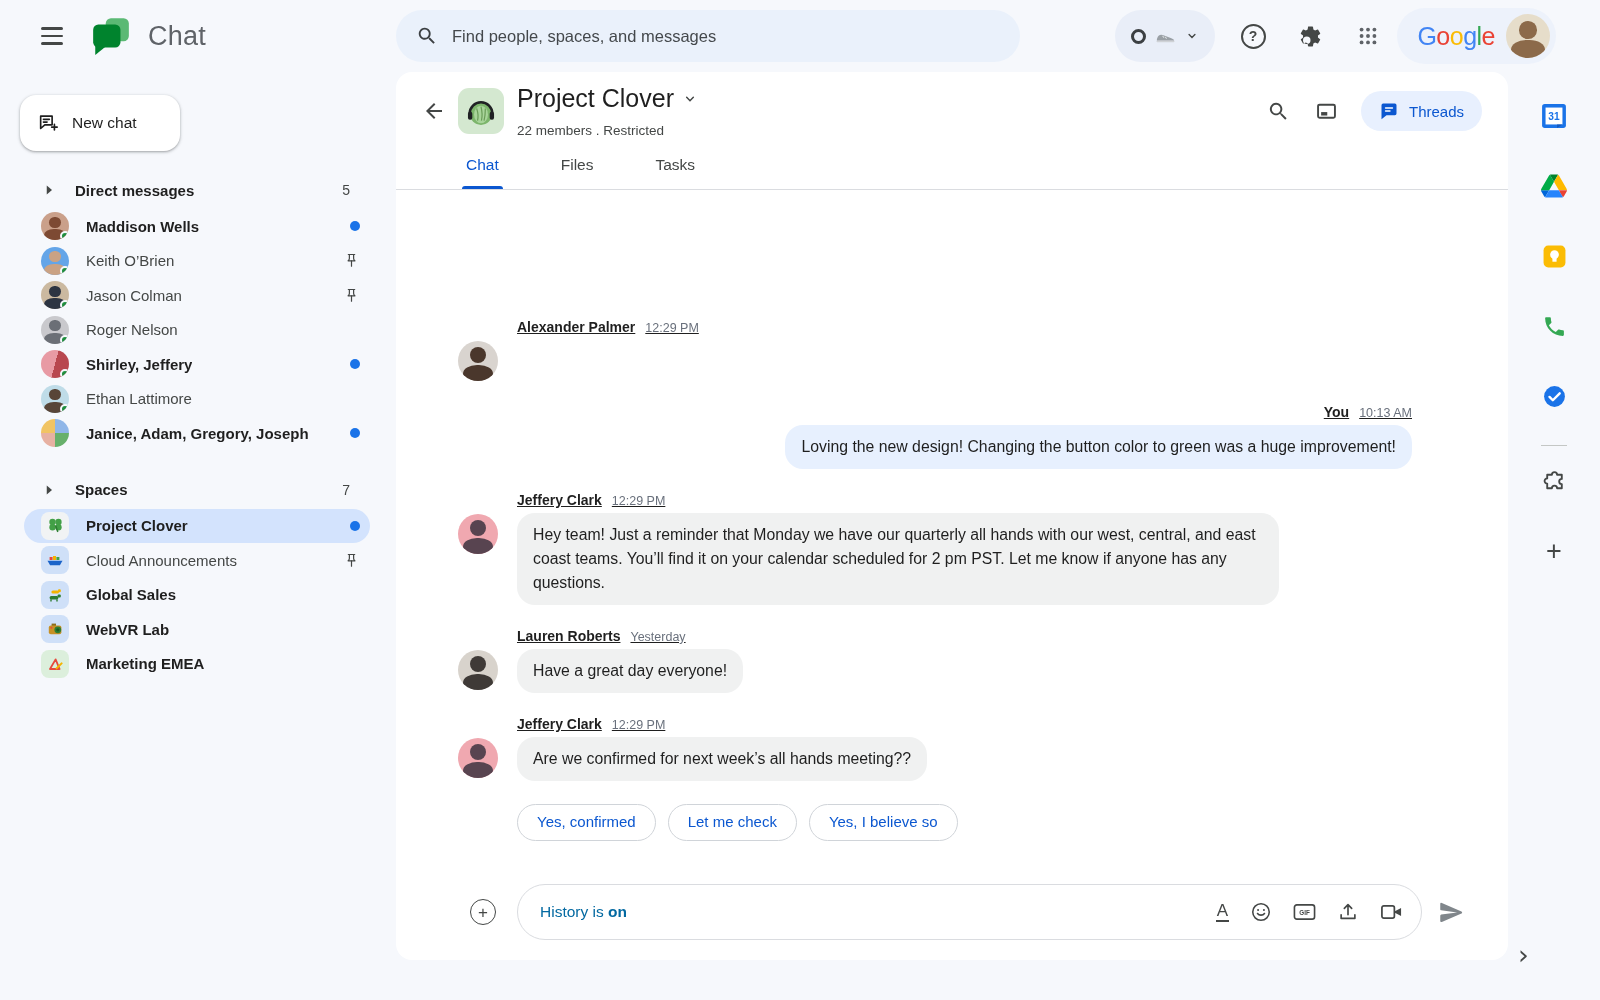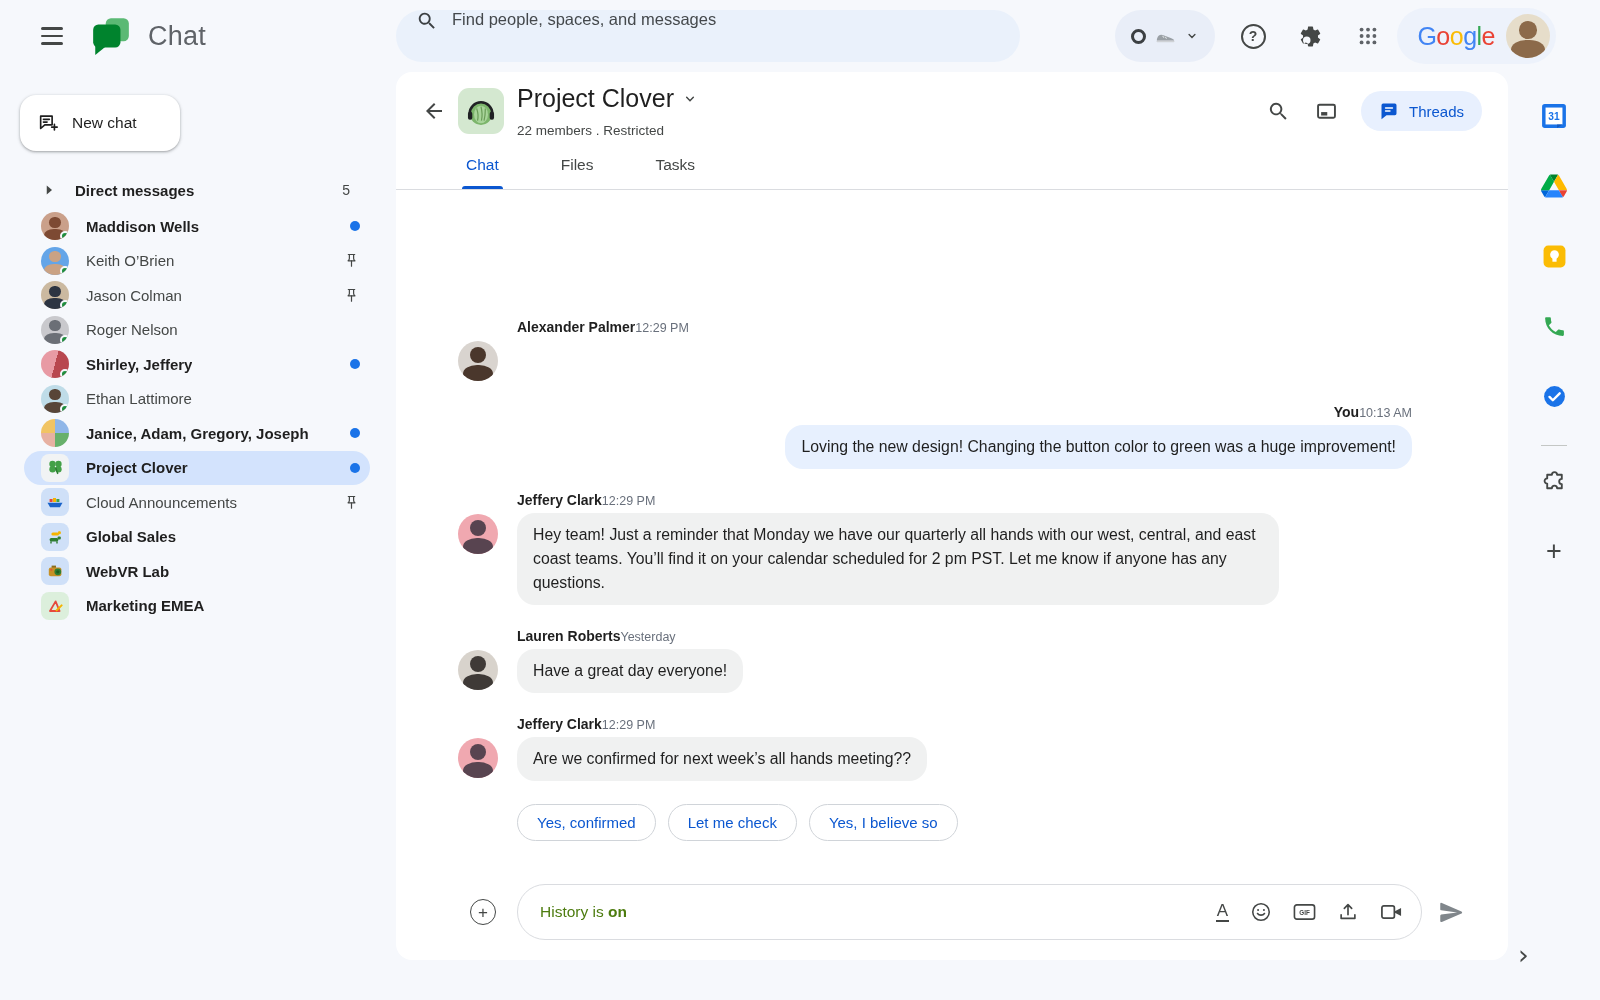--- a/index.html
+++ b/index.html
@@ -6,21 +6,21 @@
   html,body{width:1600px;height:1000px;overflow:hidden;}
   body{background:#f6f8fc;font-family:"Liberation Sans","DejaVu Sans",sans-serif;color:#1f1f1f;}
 
   
   .topbar{height:72px;display:flex;align-items:center;}
   .tb-left{width:396px;flex:none;display:flex;align-items:center;}
   .hamburger{margin-left:28px;width:48px;height:48px;border-radius:50%;display:flex;flex-direction:column;justify-content:center;align-items:center;gap:5px;cursor:pointer;}
   .hamburger i{display:block;width:22px;height:2.4px;background:#444746;border-radius:2px;}
   .applogo{margin-left:14px;width:42px;height:42px;}
   .appname{margin-left:16px;font-size:27px;color:#5f6368;letter-spacing:.2px;}
-  .search{width:624px;height:52px;flex:none;border-radius:26px;background:#eaf1fb;display:flex;align-items:flex-start;padding:0 20px;}
+  .search{width:624px;height:52px;flex:none;border-radius:26px;background:#eaf1fb;display:flex;align-items:center;padding:0 20px;}
   .search svg{flex:none;}
   .search input{flex:1;margin-left:14px;border:none;outline:none;background:transparent;font-size:16.5px;color:#3c4043;font-family:inherit;}
   .search input::placeholder{color:#3c4043;opacity:.95;}
   .statuspill{margin-left:95px;width:102px;height:52px;border-radius:26px;background:#e9eef8;display:flex;align-items:center;justify-content:center;gap:9px;cursor:pointer;}
   .ring{width:15px;height:15px;border:3.2px solid #3c4043;border-radius:50%;}
   .iconbtn{width:48px;height:48px;border-radius:50%;display:flex;align-items:center;justify-content:center;cursor:pointer;}
   .help-c{width:25px;height:25px;border:2.2px solid #444746;border-radius:50%;display:flex;align-items:center;justify-content:center;font-size:14px;font-weight:700;color:#444746;}
   .gpill{margin-left:6px;margin-right:44px;height:56px;border-radius:28px;background:#edf2fb;display:flex;align-items:center;padding:0 6px 0 20px;gap:11px;}
   .glogo{font-size:25px;font-weight:500;letter-spacing:-.5px;display:flex;}
   
@@ -68,35 +68,35 @@
   .p-tabs{height:40px;display:flex;padding-left:70px;gap:62px;flex:none;border-bottom:1px solid #dadce0;}
   .tab{font-size:15.5px;font-weight:500;color:#444746;position:relative;display:flex;align-items:flex-start;padding-top:6px;cursor:pointer;}
   .tab.active{color:#0b57d0;}
   .tab.active::after{content:"";position:absolute;left:-4px;right:-4px;bottom:0;height:3px;border-radius:3px 3px 0 0;background:#0b57d0;}
 
   
   .msgs{flex:1;display:flex;flex-direction:column;justify-content:flex-end;padding:0 0 0 62px;overflow:hidden;min-height:0;}
   .msg{display:flex;margin-bottom:23px;}
   .msg .avatar{margin-top:22px;}
   .mbody{margin-left:19px;max-width:762px;min-width:0;}
-  .mname{display:flex;align-items:baseline;font-size:14px;font-weight:700;color:#1f1f1f;}
+  .mname{display:flex;gap:10px;align-items:baseline;font-size:14px;font-weight:700;color:#1f1f1f;text-decoration:underline;}
   .mtime{font-size:12.5px;font-weight:400;color:#69707c;}
   .bubble{margin-top:5px;background:#f0f1f1;border-radius:18px;padding:10px 16px;font-size:15.8px;line-height:24px;color:#1f1f1f;width:fit-content;}
   .msg.self{justify-content:flex-end;margin-right:96px;}
   .msg.self .mbody{margin-left:0;max-width:720px;}
   .msg.self .mname{justify-content:flex-end;}
   .msg.self .bubble{background:#e7f0fe;margin-left:auto;}
   .chips{display:flex;gap:12px;margin:0 0 27px 59px;}
-  .chip{height:37px;padding:3px 19px;border:1px solid #d0d4d9;border-radius:19px;background:#fff;color:#0b57d0;font-size:15px;font-weight:500;display:flex;align-items:center;cursor:pointer;}
+  .chip{height:37px;padding:10px 19px;border:1px solid #d0d4d9;border-radius:19px;background:#fff;color:#0b57d0;font-size:15px;font-weight:500;display:flex;align-items:flex-end;cursor:pointer;}
 
   
   .composer{display:flex;align-items:center;flex:none;height:56px;margin:16px 0 20px 0;padding-left:74px;}
   .plusbtn{width:26px;height:26px;border:1.8px solid #444746;border-radius:50%;display:flex;align-items:center;justify-content:center;font-size:17px;font-weight:400;color:#444746;cursor:pointer;flex:none;line-height:1;}
   .inputpill{margin-left:21px;width:905px;height:56px;border:1px solid #dadce0;border-radius:28px;display:flex;align-items:center;padding:0 18px 0 22px;cursor:text;}
-  .ph-text{font-size:15.5px;color:#4d7c0f;}
+  .ph-text{font-size:15.5px;color:#0369a1;}
   .ph-text b{font-weight:700;}
   .c-icons{margin-left:auto;display:flex;align-items:center;gap:21px;}
   .c-icons .ci{display:flex;align-items:center;justify-content:center;cursor:pointer;}
   .fmtA{font-size:17px;font-weight:500;color:#444746;border-bottom:2px solid #444746;line-height:1.05;padding:0 1px;}
   .sendbtn{margin-left:16px;cursor:pointer;display:flex;}
 
   
   .ricon{height:26px;margin-bottom:44px;display:flex;align-items:center;justify-content:center;cursor:pointer;}
   .rail-div{width:26px;height:0;border-top:1.6px solid #c4c7c5;margin:-8px 0 22px 0;}
   .rail-expand{position:absolute;left:10px;bottom:30px;font-size:27px;color:#444746;cursor:pointer;font-family:"DejaVu Sans",sans-serif;}
@@ -276,20 +276,27 @@
             
           </span>
           <span class="name">Janice, Adam, Gregory, Joseph</span>
           <span class="adorn">
 
             <span class="dot"></span>
           </span>
         </div>
       </div>
 
+    <div class="sec-header">
+      <svg width="18" height="18" viewBox="0 0 24 24">
+          <path d="M9 6l7 6-7 6z" fill="#444746"></path>
+        </svg>
+      <span class="lbl">Spaces</span>
+      <span class="cnt">7</span>
+    </div>
 
     <div>
 
         <div class="row unread selected">
           <span class="sp-icon" style="--bg: #f1f3f4;">
             <svg width="17" height="17" viewBox="0 0 16 16" fill="#43a047">
               <circle cx="5.2" cy="4.6" r="3"></circle>
               <circle cx="10.8" cy="4.6" r="3"></circle>
               <circle cx="5.2" cy="9.6" r="3"></circle>
               <circle cx="10.8" cy="9.6" r="3"></circle>

